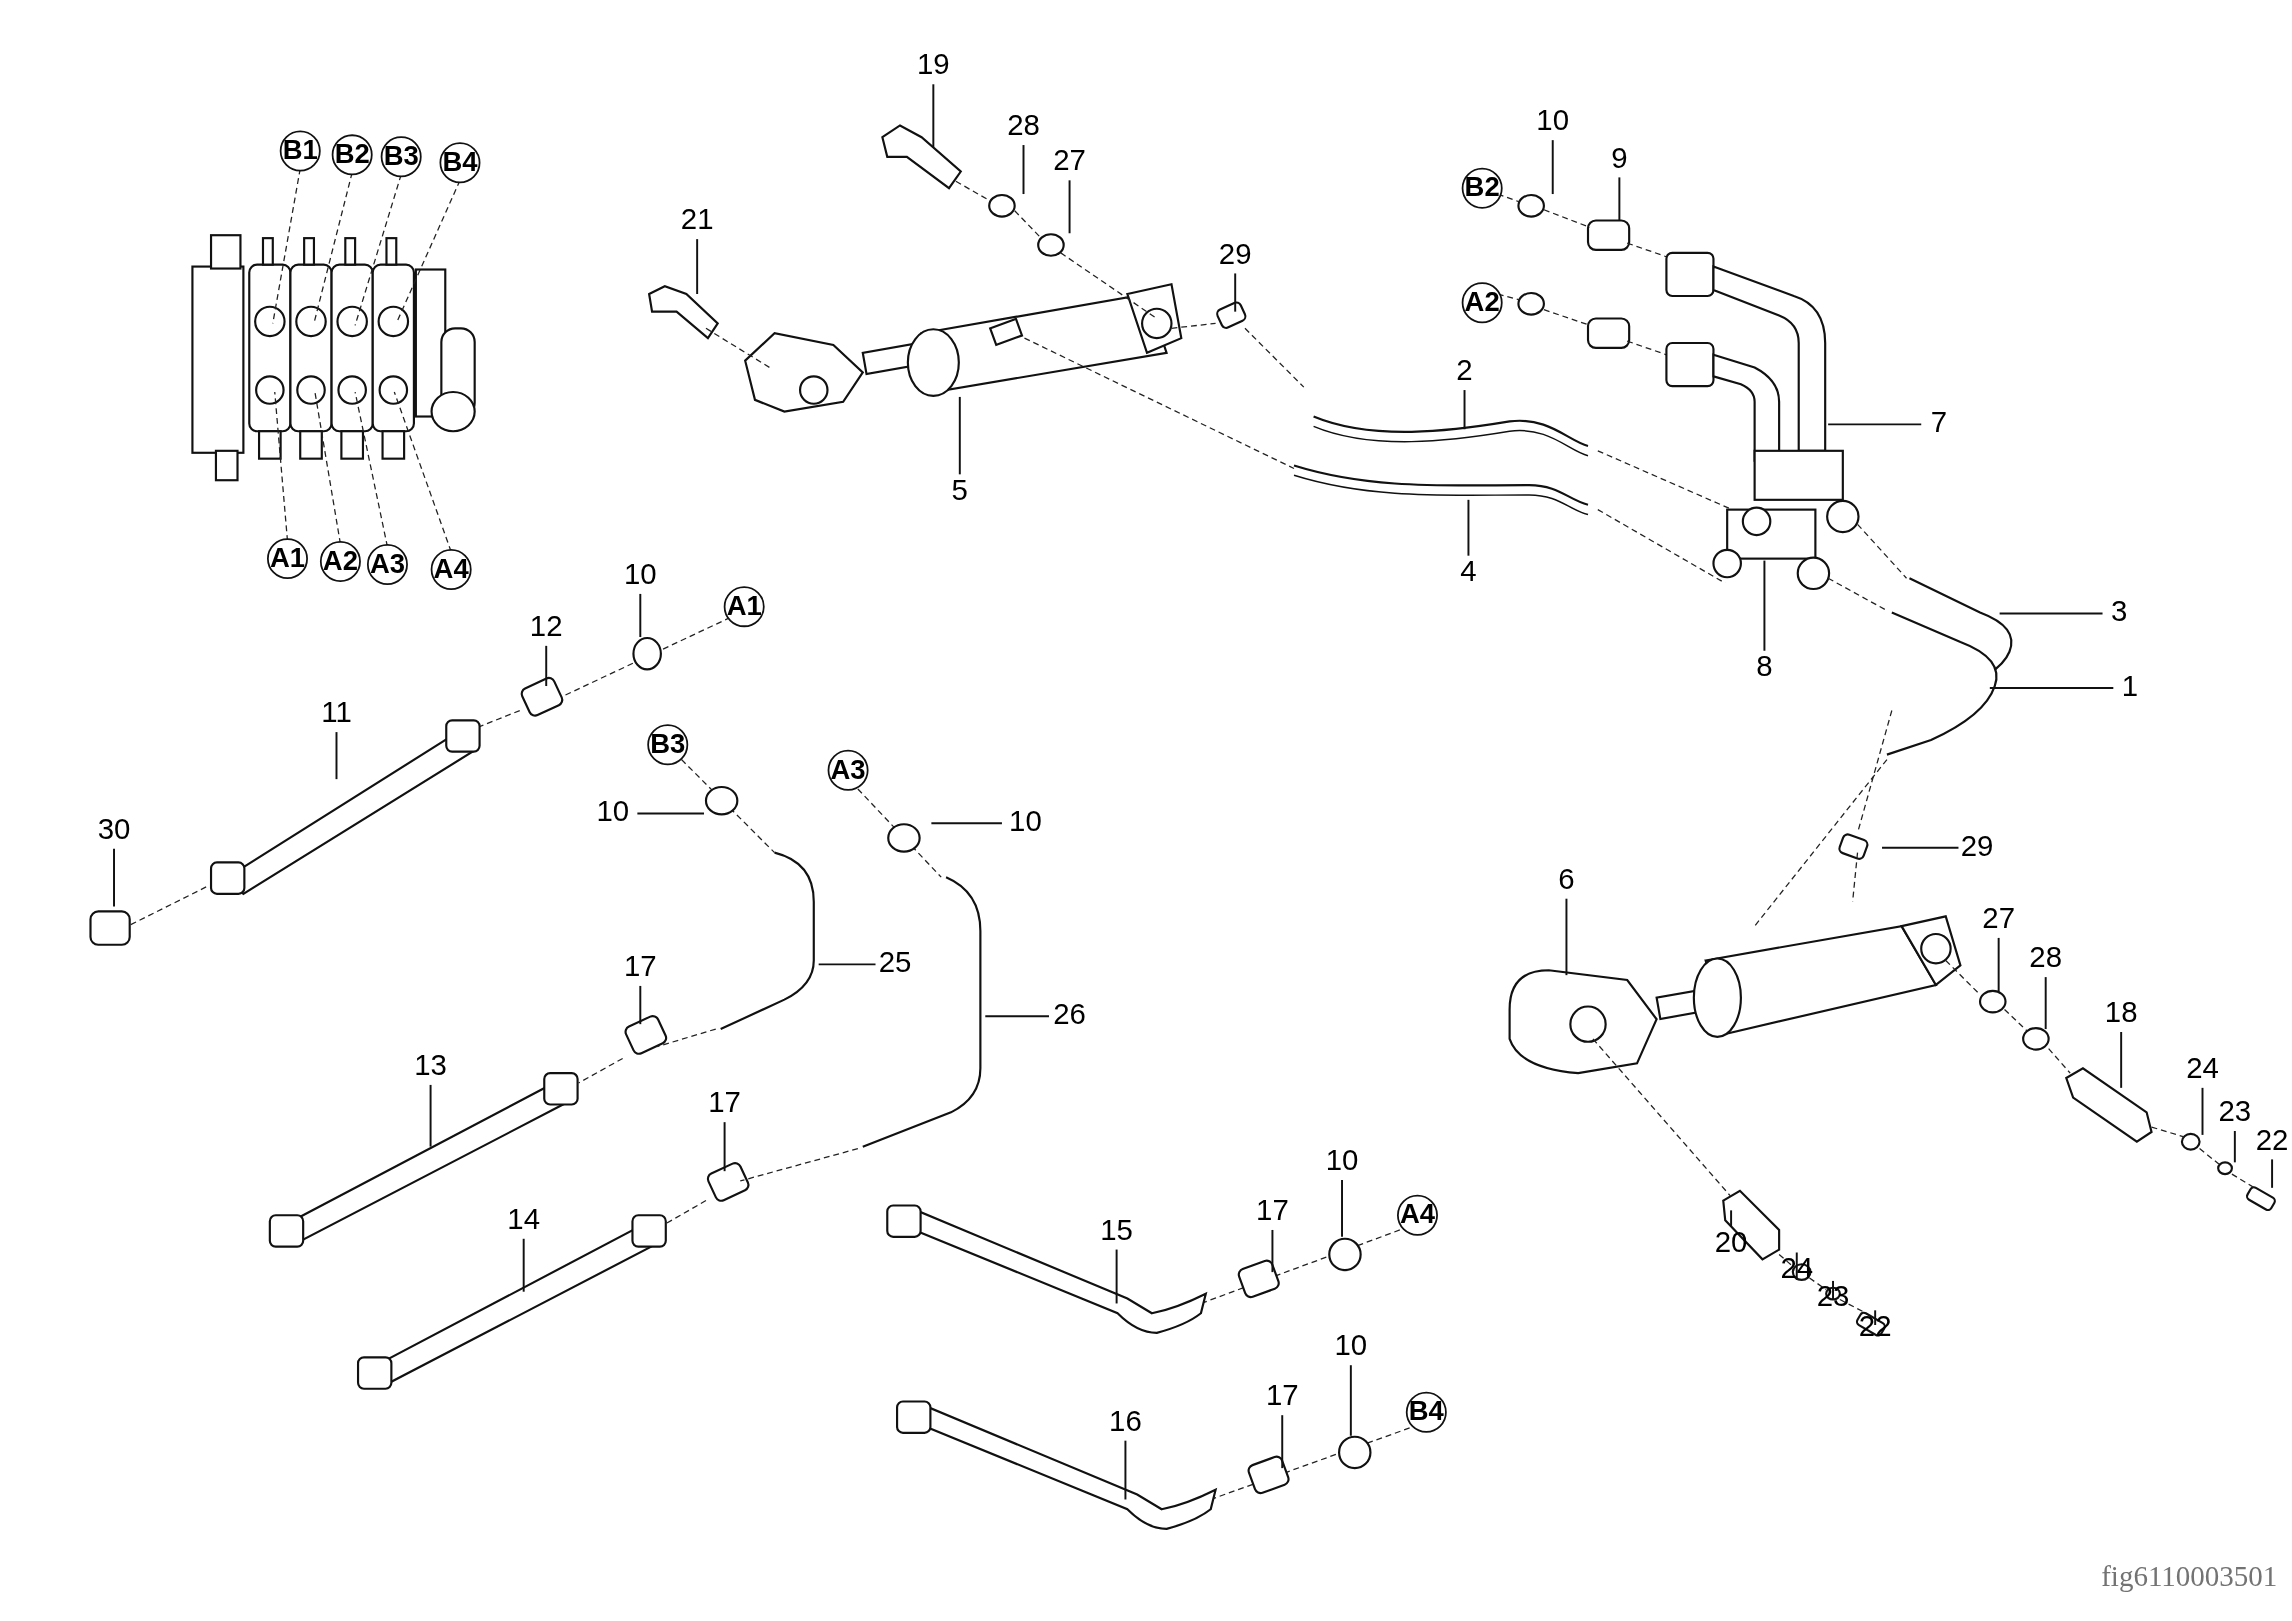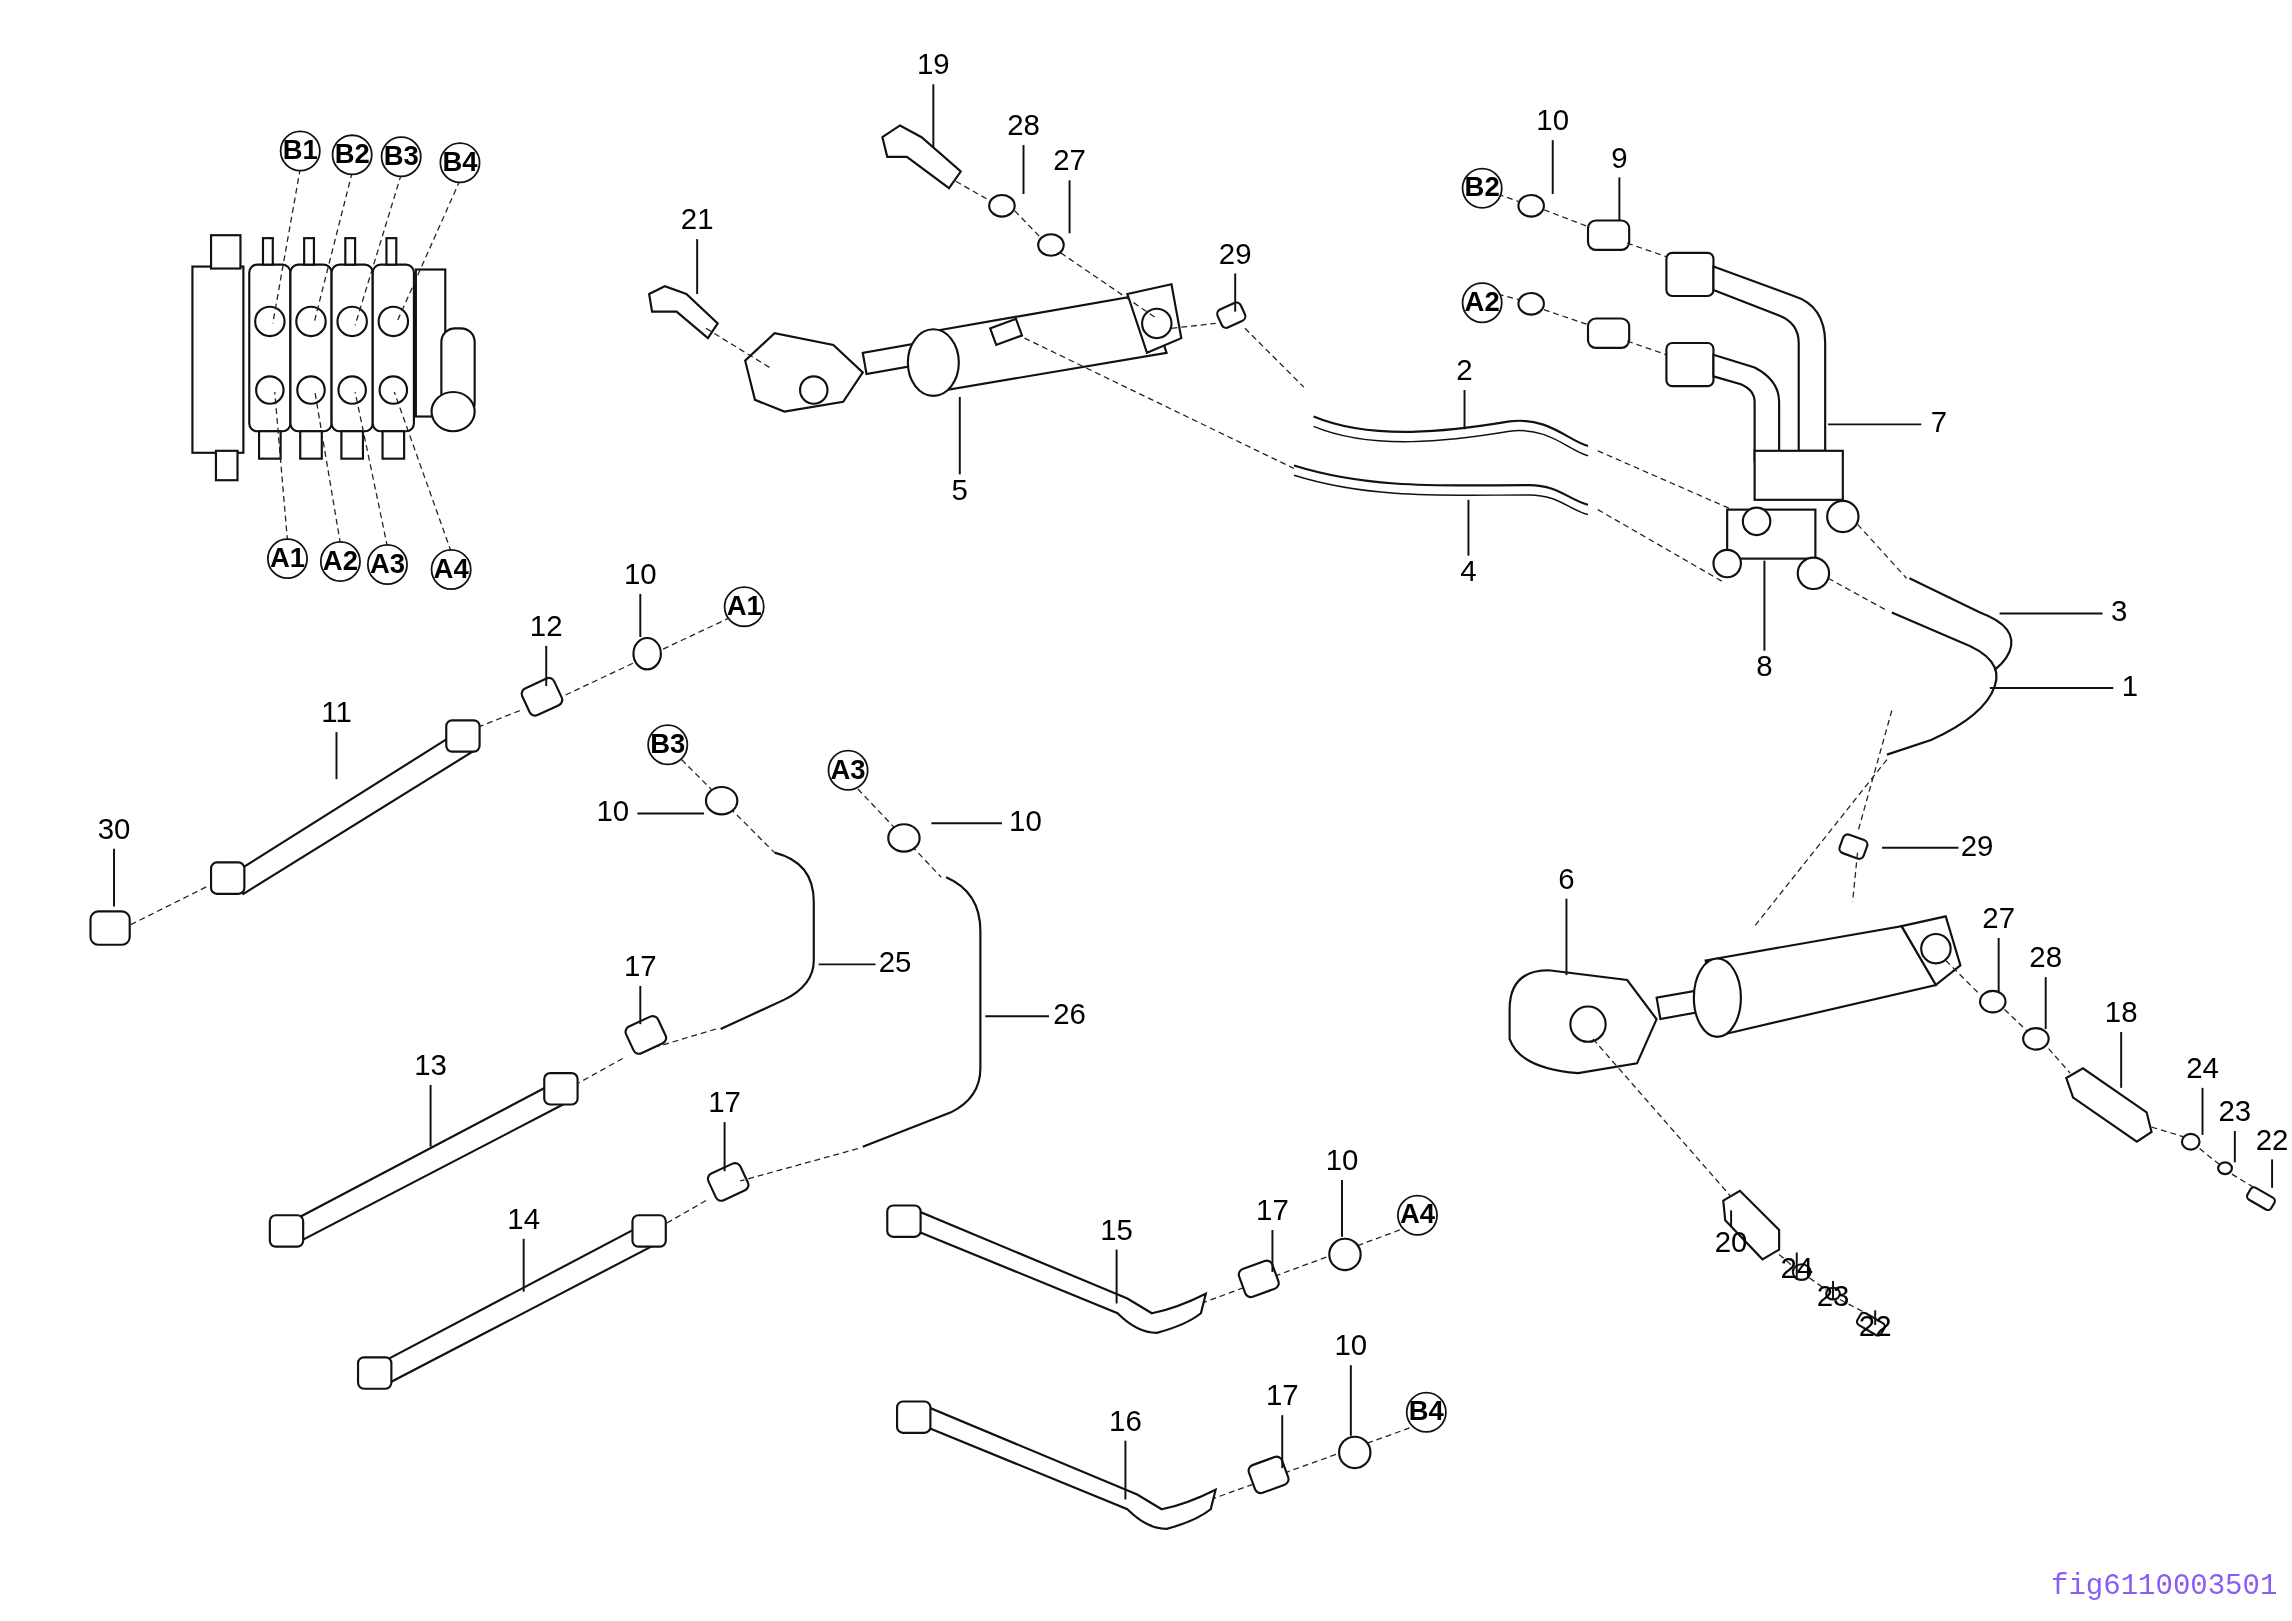--- a/index.html
+++ b/index.html
@@ -5,21 +5,21 @@
   html,body{margin:0;padding:0;background:#fff;}
   body{width:2293px;height:1621px;position:relative;overflow:hidden;font-family:"Liberation Sans",sans-serif;}
   svg#dgm{position:absolute;left:0;top:0;}
   .ln{stroke:#111;stroke-width:2;fill:none;}
   .dash{stroke:#222;stroke-width:1.3;fill:none;stroke-dasharray:6 4;}
   .part{stroke:#111;stroke-width:2.2;fill:#fff;}
   .thin{stroke:#111;stroke-width:1.5;fill:none;}
   .lbl{font-family:"Liberation Sans",sans-serif;font-size:30px;fill:#000;text-anchor:middle;dominant-baseline:middle;font-stretch:condensed;}
   .port{font-family:"Liberation Sans",sans-serif;font-size:28px;font-weight:bold;fill:#000;text-anchor:middle;dominant-baseline:middle;}
   .pc{fill:#fff;stroke:#111;stroke-width:1.8;}
-  #figid{position:absolute;right:15.7px;bottom:18px;font-size:29px;color:#8b5cf6;font-family:Liberation Mono, monospace;}
+  #figid{position:absolute;right:15.7px;bottom:28px;font-size:29px;color:#737373;font-family:Liberation Serif, serif;}
 </style>
 </head>
 <body>
 
 <svg id="dgm" width="2293" height="1621" viewBox="0 0 2339 1654">
 
   <g>
     <rect class="part" x="196" y="272" width="52" height="190"></rect>
     <rect class="part" x="215" y="240" width="30" height="34"></rect>
     <rect class="part" x="220" y="460" width="22" height="30"></rect>

